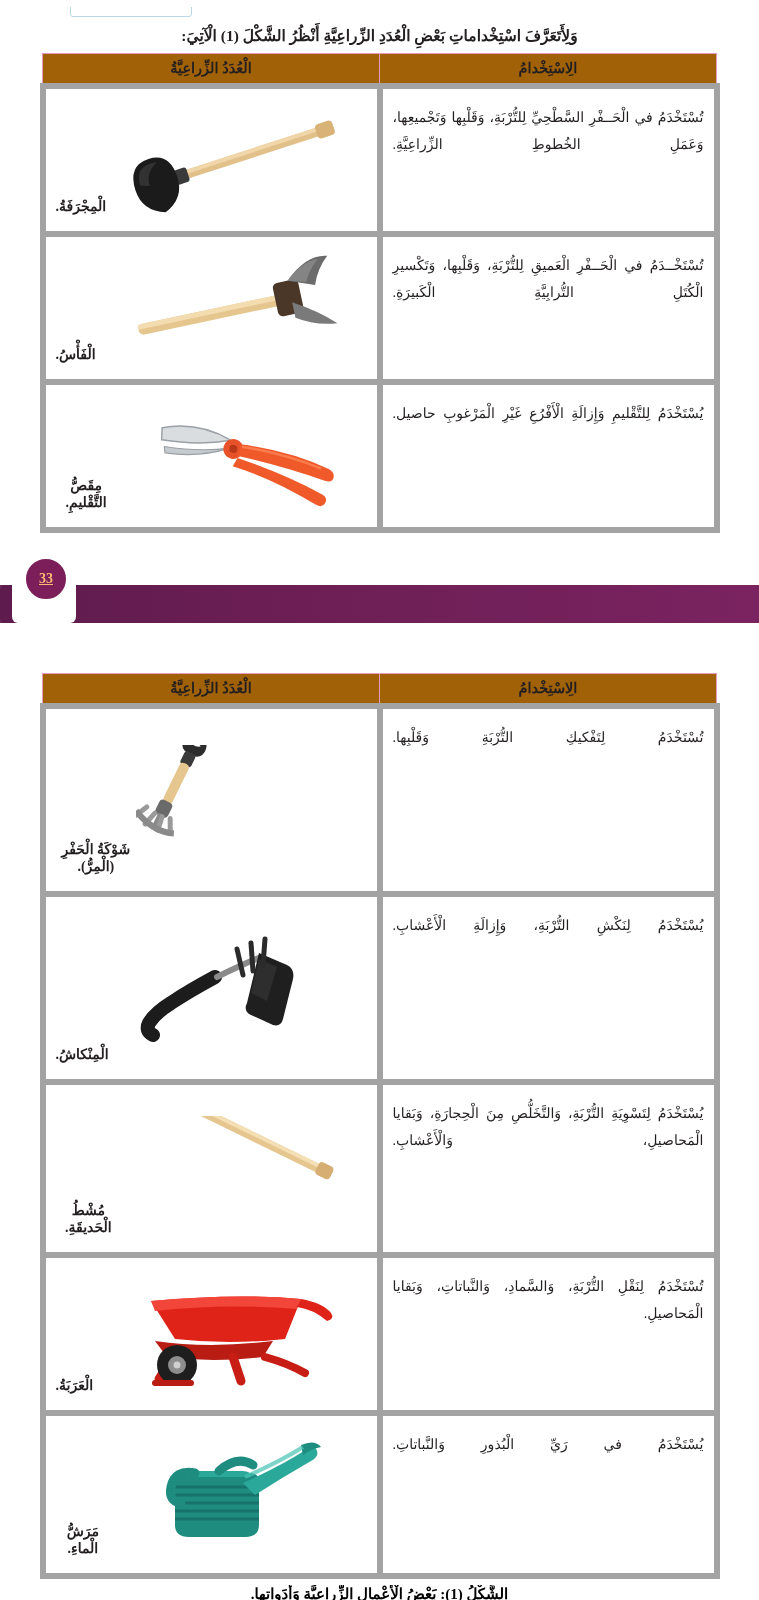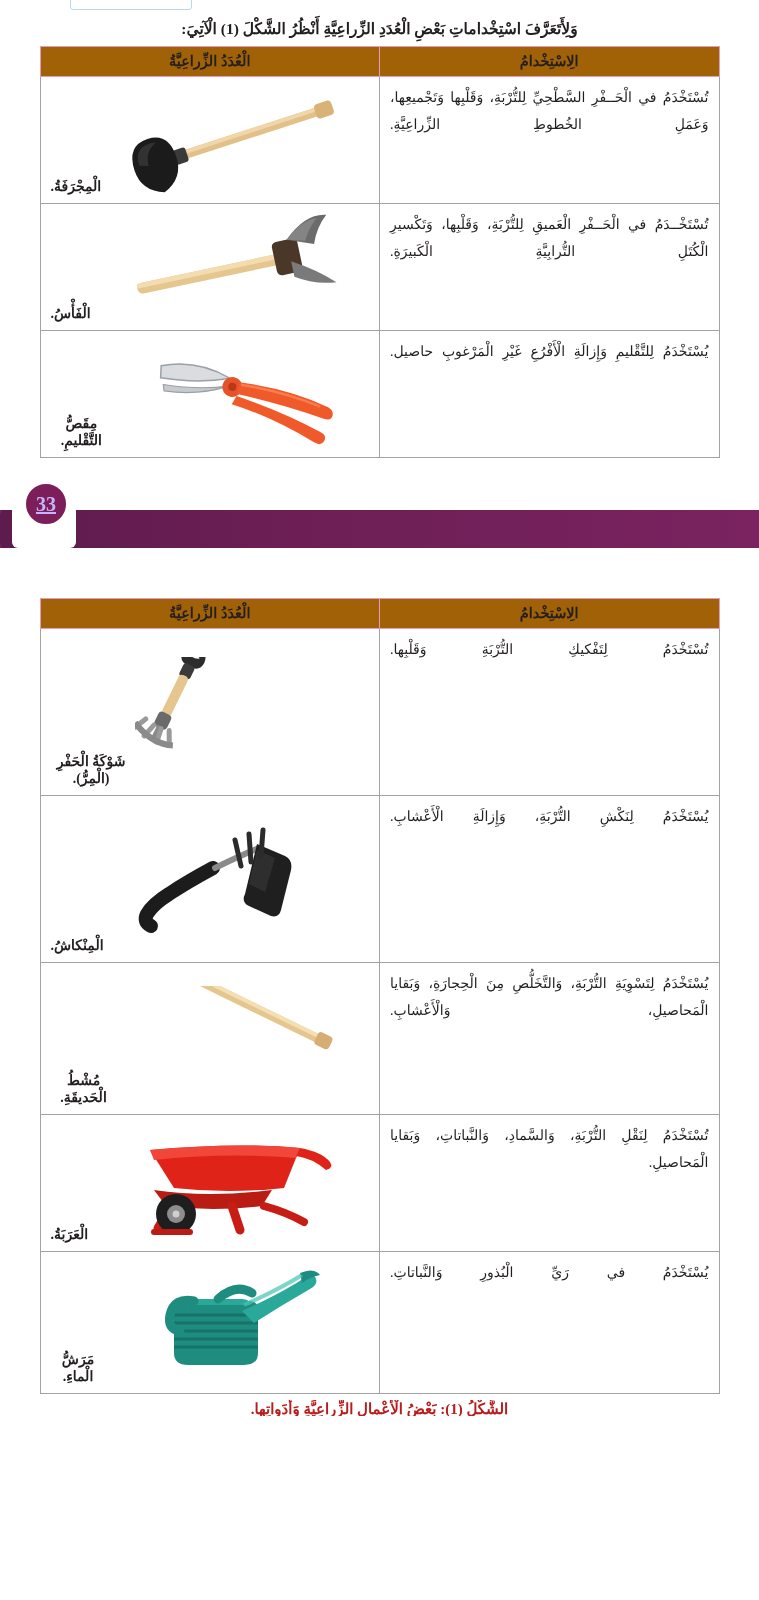--- a/index.html
+++ b/index.html
@@ -11,20 +11,21 @@
     width: 759px;
     min-height: 1600px;
     font-family: "Liberation Serif", serif;
     color: #231f20;
     position: relative;
     overflow: hidden;
   }
   .page {
     width: 759px;
     position: relative;
+    margin-top: 7px;
   }
 
   
   .top-strip {
     height: 14px;
     width: 759px;
     position: relative;
     overflow: hidden;
   }
   .top-strip .bar {
@@ -59,23 +60,23 @@
   }
   .tbl th {
     background: #a16207;
     border: 1px solid #e39bbf;
     font-size: 14.5px;
     font-weight: bold;
     padding: 6px 4px;
     text-align: center;
   }
   .tbl td {
-    border: 1px solid #a3a3a3;
+    border: 6px solid #a3a3a3;
     vertical-align: top;
-    padding: 8px 10px;
+    padding: 16px 10px;
     font-size: 14px;
   }
   .col-tool { width: 50%; text-align: center; vertical-align: bottom; }
   .col-use  { width: 50%; text-align: justify; text-align-last: justify; line-height: 1.9; }
 
   .tool-cell {
     display: flex;
     flex-direction: row;
     justify-content: flex-end;
     align-items: flex-end;
@@ -102,22 +103,22 @@
     height: 70px;
   }
   .page-num {
     position: absolute;
     left: 24px;
     top: 0;
     width: 40px;
     height: 40px;
     border-radius: 50%;
     background: #7c1e5a;
-    color: #c4b5fd;
-    font-size: 20px;
+    color: #fdba74;
+    font-size: 14px;
     font-weight: bold;
     display: flex;
     align-items: center;
     justify-content: center;
     border: 2px solid #ffffff;
     z-index: 3;
     text-decoration: underline;
   }
   .band {
     position: absolute;
@@ -152,21 +153,21 @@
 
   
   .bottom-cut {
     direction: rtl;
     text-align: center;
     font-size: 15px;
     font-weight: bold;
     margin-top: 6px;
     height: 16px;
     overflow: hidden;
-    color: #b91c1c;
+    color: #000000;
   }
 
   
   svg { display: block; }
 </style>
 </head>
 <body>
 
 <div class="page">
 

